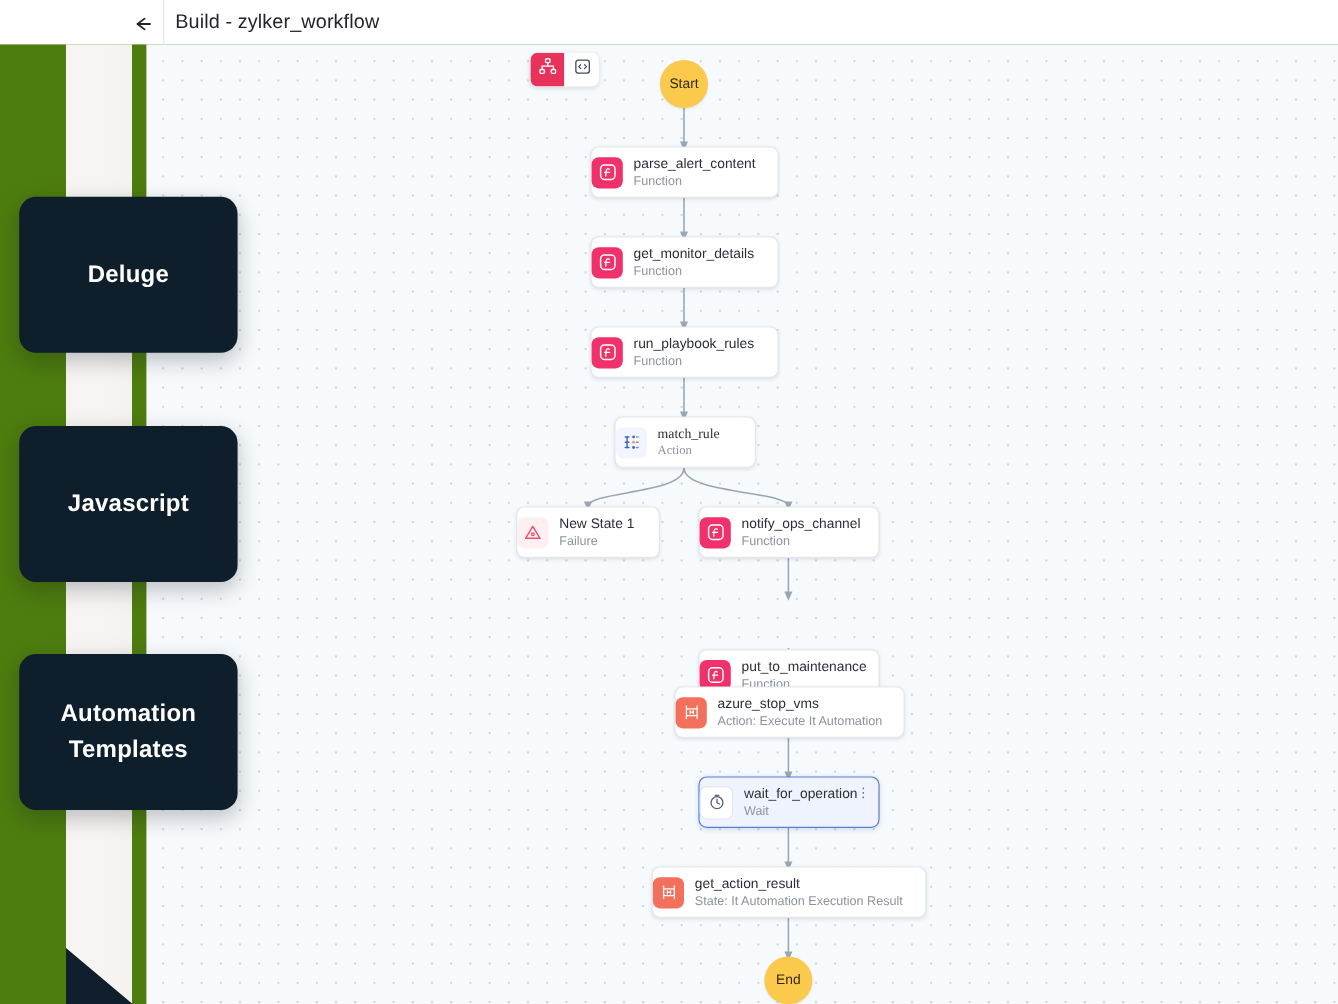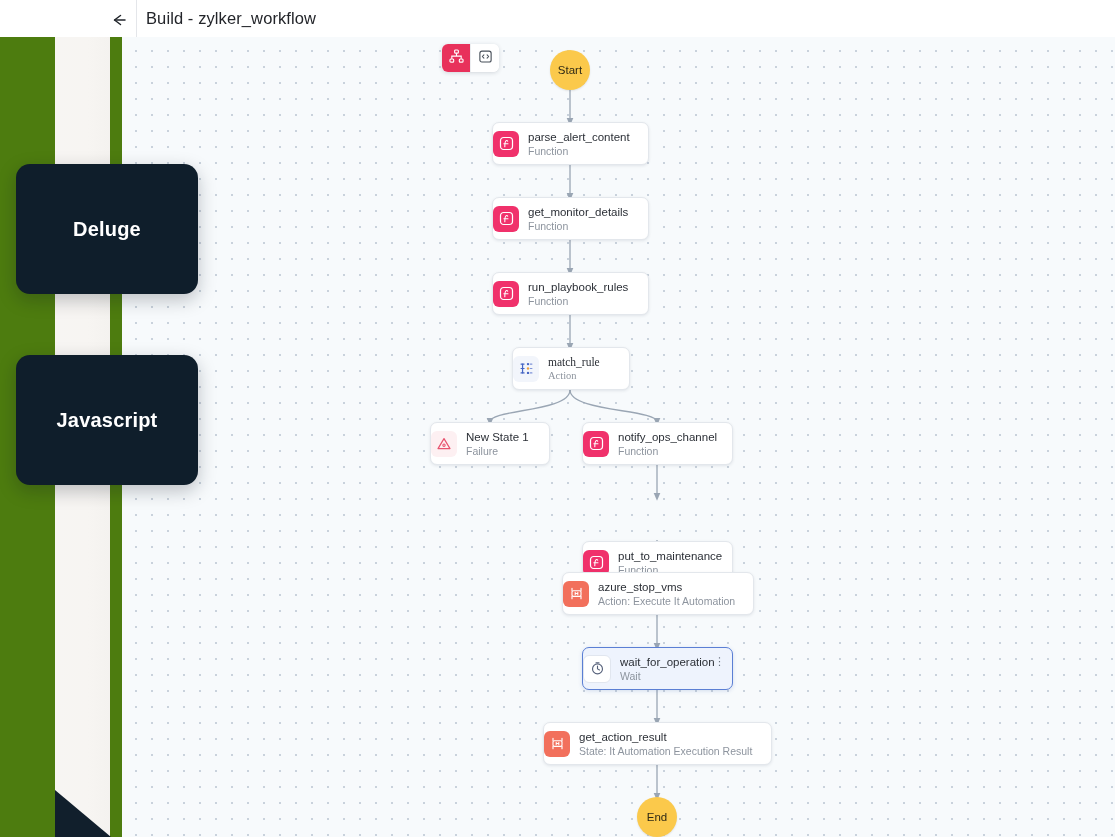--- a/index.html
+++ b/index.html
@@ -413,16 +413,20 @@
   </div>
 
   <div class="overlay-card" style="left:16px; top:164px; width:182px; height:130px;">
     <span>Deluge</span>
   </div>
 
   <div class="overlay-card" style="left:16px; top:355px; width:182px; height:130px;">
     <span>Javascript</span>
   </div>
 
+  <div class="overlay-card" style="left:16px; top:545px; width:182px; height:130px; flex-direction:column;">
+    <span>Automation</span>
+    <span>Templates</span>
+  </div>
 
   <div class="corner-triangle"></div>
 
 </div>
 
 </body></html>

